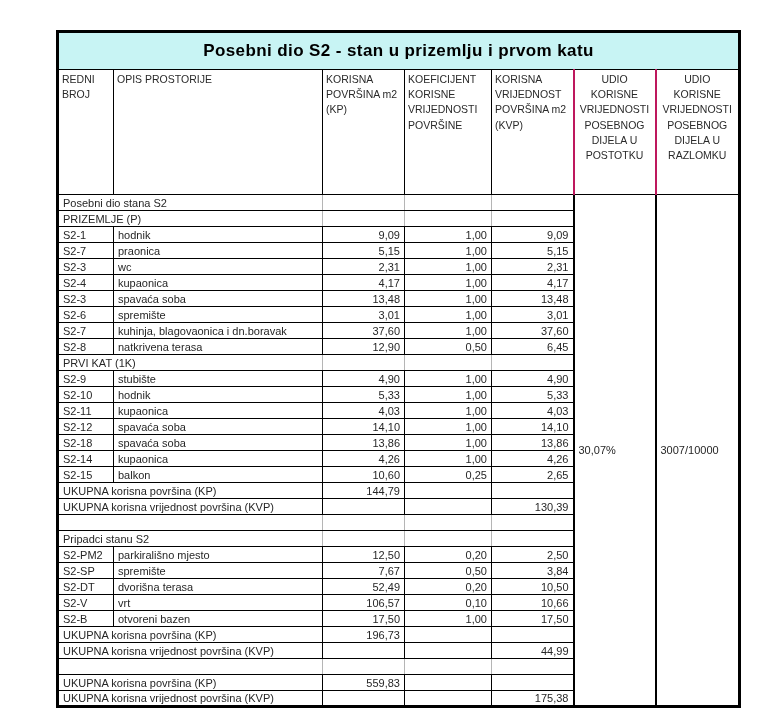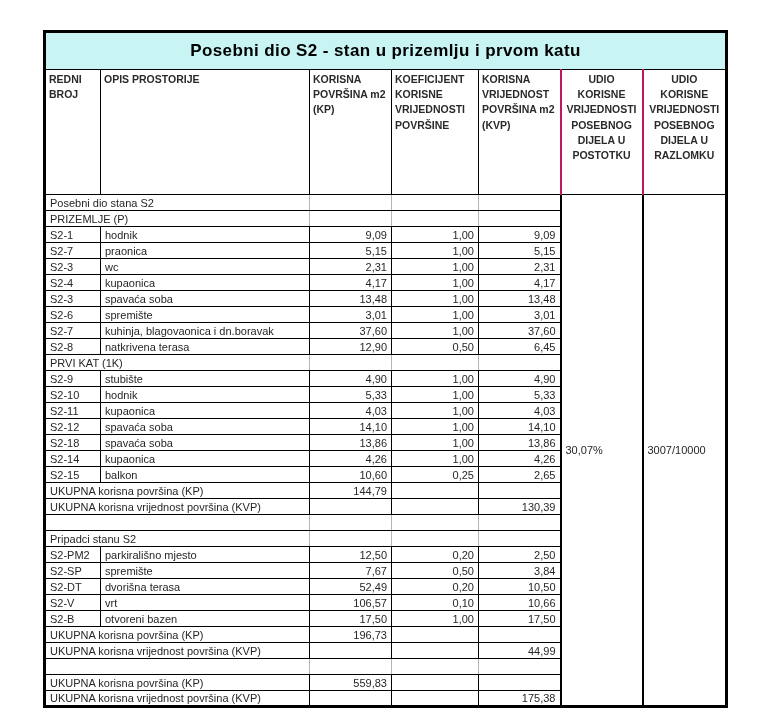--- a/index.html
+++ b/index.html
@@ -1,27 +1,27 @@
 <!DOCTYPE html>
 <html><head>
 <meta charset="utf-8">
 <style>
   html,body{margin:0;padding:0;background:#ffffff;width:779px;height:716px;overflow:hidden;
     font-family:"Liberation Sans","DejaVu Sans",sans-serif;color:#222222;}
-  .sheet{position:absolute;left:31px;top:30px;padding-left:12px;}
+  .sheet{position:absolute;left:44px;top:30px;padding-left:12px;}
   table{border-collapse:collapse;table-layout:fixed;border:3px solid #000;background:#fff;}
   td,th{padding:0 4px;margin:0;overflow:hidden;white-space:nowrap;box-sizing:border-box;}
 
   
   .title-cell{height:38px;background:#c8f4f4;border-bottom:1px solid #000;
     text-align:center;vertical-align:middle;font-weight:bold;font-size:17px;color:#000;
     letter-spacing:0.4px;white-space:nowrap;}
 
   
-  th.h{height:125px;vertical-align:top;text-align:left;font-weight:bold;font-size:10.5px;
+  th.h{height:125px;vertical-align:top;text-align:left;font-weight:normal;font-size:10.5px;
     line-height:1.45;border:1px solid #000;border-top:none;padding:2px 3px;white-space:normal;
     color:#2a2a2a;}
   th.h.c6,th.h.c7{border-left:2px solid #be185d;text-align:center;}
   th.h.c1{border-left:none;}
   th.h.c7{border-right:none;}
 
   
   tr.r{height:16px;}
   tr.r td{font-size:11px;border-bottom:1px solid #000;vertical-align:middle;color:#262626;}
   td.code{border-right:1px solid #000;}

